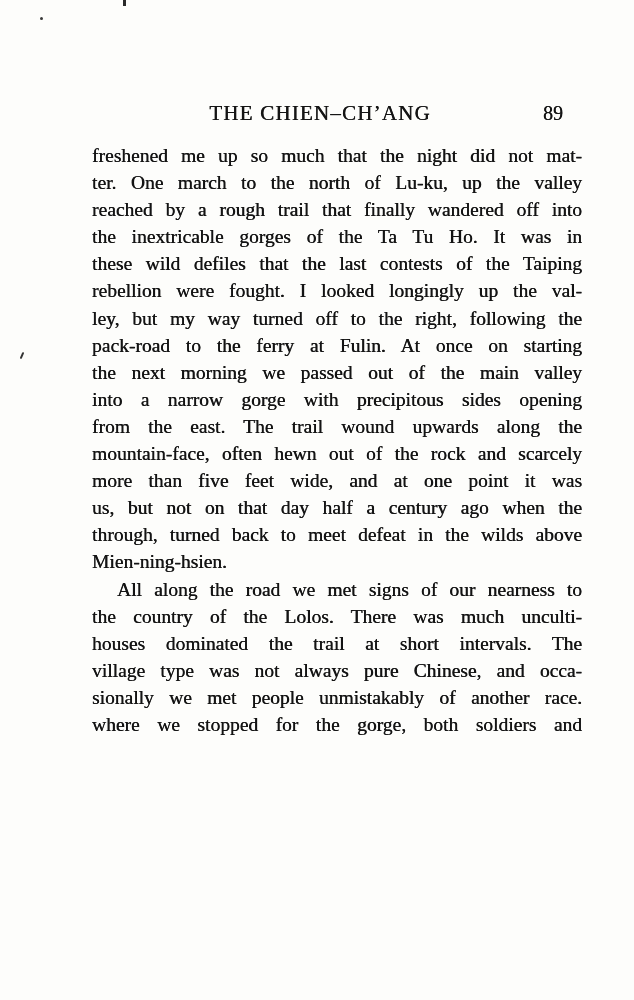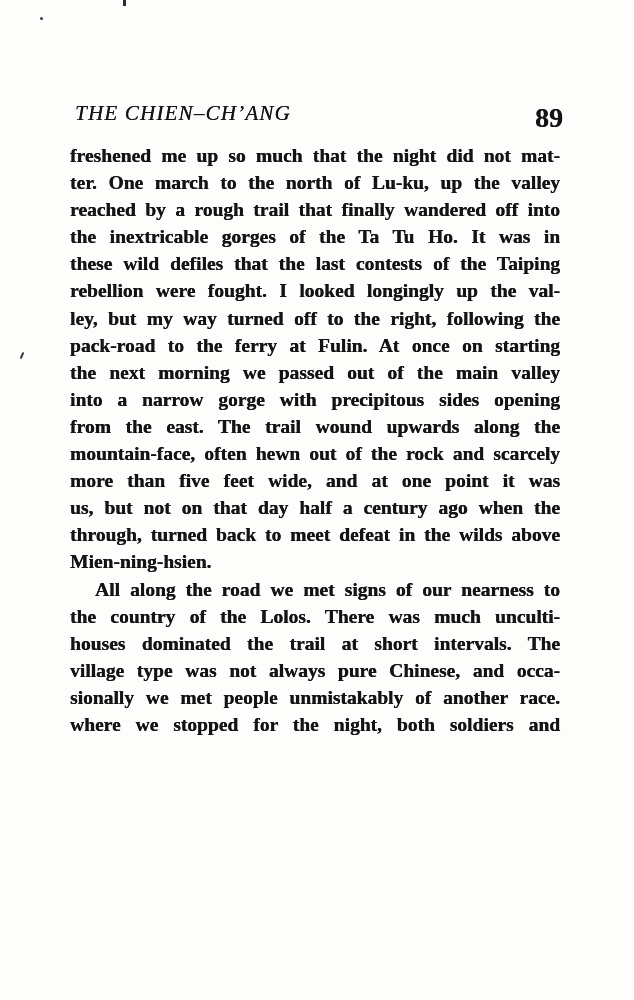--- a/index.html
+++ b/index.html
@@ -21,40 +21,38 @@
     left: 75px;
     top: 101px;
     width: 490px;
     height: 28px;
   }
   .running-title {
     position: absolute;
     left: 0;
     right: 0;
     top: 0;
+    text-align: center;
     font-size: 21px;
     letter-spacing: 1.2px;
     white-space: nowrap;
     text-shadow: 0.35px 0 0 currentColor;
-    font-style: italic;
   }
   .page-number {
     position: absolute;
     right: 2px;
     top: 1px;
-    font-size: 28px;
+    font-size: 20px;
     text-shadow: 0.35px 0 0 currentColor;
-    font-weight: bold;
   }
   .body-text {
     position: absolute;
-    left: 70px;
+    left: 92px;
     top: 142px;
     width: 490px;
-    font-weight: bold;
   }
   .line {
     height: 27.1px;
     line-height: 27.1px;
     font-size: 19.5px;
     text-align: justify;
     text-align-last: justify;
     white-space: nowrap;
     text-shadow: 0.35px 0 0 currentColor;
   }
@@ -112,16 +110,16 @@
       <div class="line">mountain-face, often hewn out of the rock and scarcely</div>
       <div class="line">more than five feet wide, and at one point it was</div>
       <div class="line">us, but not on that day half a century ago when the</div>
       <div class="line">through, turned back to meet defeat in the wilds above</div>
       <div class="line last-left">Mien-ning-hsien.</div>
       <div class="line indent">All along the road we met signs of our nearness to</div>
       <div class="line">the country of the Lolos.  There was much unculti-</div>
       <div class="line">houses dominated the trail at short intervals.  The</div>
       <div class="line">village type was not always pure Chinese, and occa-</div>
       <div class="line">sionally we met people unmistakably of another race.</div>
-      <div class="line">where we stopped for the night, both soldiers and</div>
+      <div class="line">where we stopped for the gorge, both soldiers and</div>
     </div>
 
 </div>
 
 </body></html>

